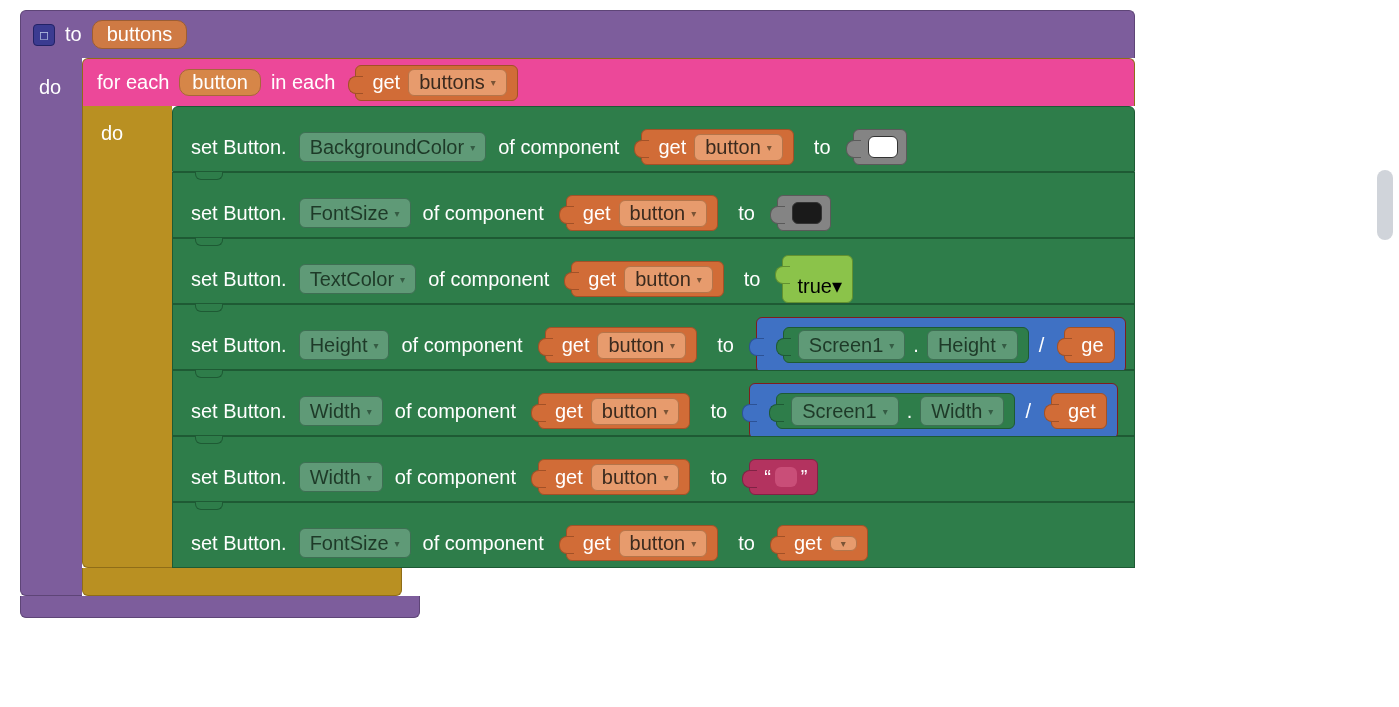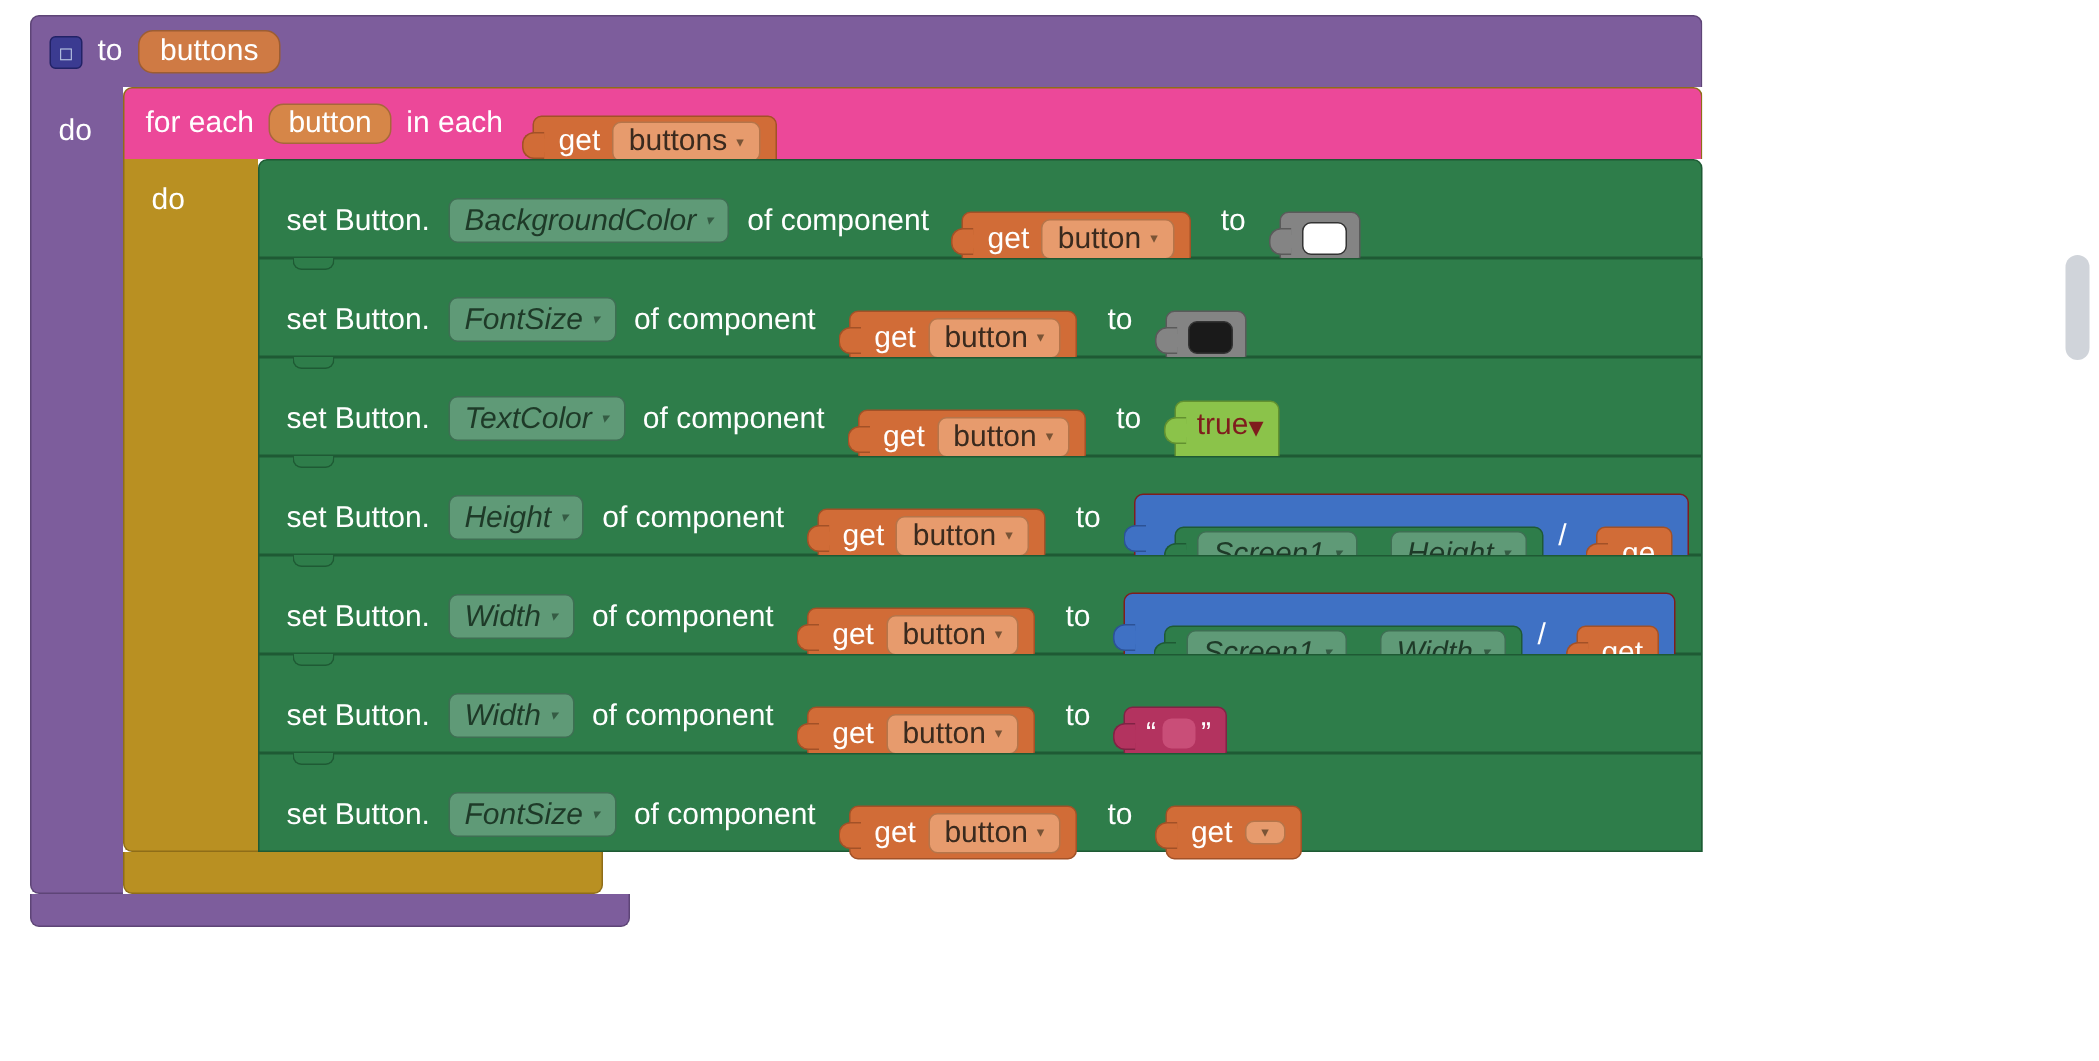--- a/index.html
+++ b/index.html
@@ -173,27 +173,25 @@
     border-radius:0 0 6px 6px;
   }
   .dropdown {
     background: #5f9a77;
     border: 1px solid #3e6f53;
     border-radius: 6px;
     padding: 2px 10px;
     color: #1e3a28;
     display:flex; align-items:center; gap: 6px;
     height: 30px;
-    font-style: italic;
   }
   .dropdown .caret { font-size: 10px; color:#355c44; }
   .socket {
     position: relative;
     padding-left: 10px;
-    margin-top: 24px;
   }
   .color-box-wrap {
     background: #848484;
     border:1px solid #5a5a5a;
     border-radius:6px;
     padding:4px 8px 4px 14px;
     height:36px;
     display:flex; align-items:center;
     position:relative;
   }
@@ -210,22 +208,22 @@
   .color-swatch {
     width:30px; height:22px; border-radius:6px;
     border:1px solid #333;
   }
   .bool-block {
     background:#8bc34a;
     border:1px solid #629130;
     border-radius:6px;
     padding:4px 10px 4px 14px;
     height:48px;
-    display:flex; align-items:flex-start; justify-content:center;
-    color:#7f1d1d;
+    display:flex; align-items:flex-end; justify-content:center;
+    color:#000000;
     position:relative;
   }
   .bool-block:before {
     content:"";
     position:absolute; left:-8px; top:10px;
     width:14px; height:16px;
     background:#8bc34a;
     border-left:1px solid #629130;
     border-top:1px solid #629130;
     border-bottom:1px solid #629130;

